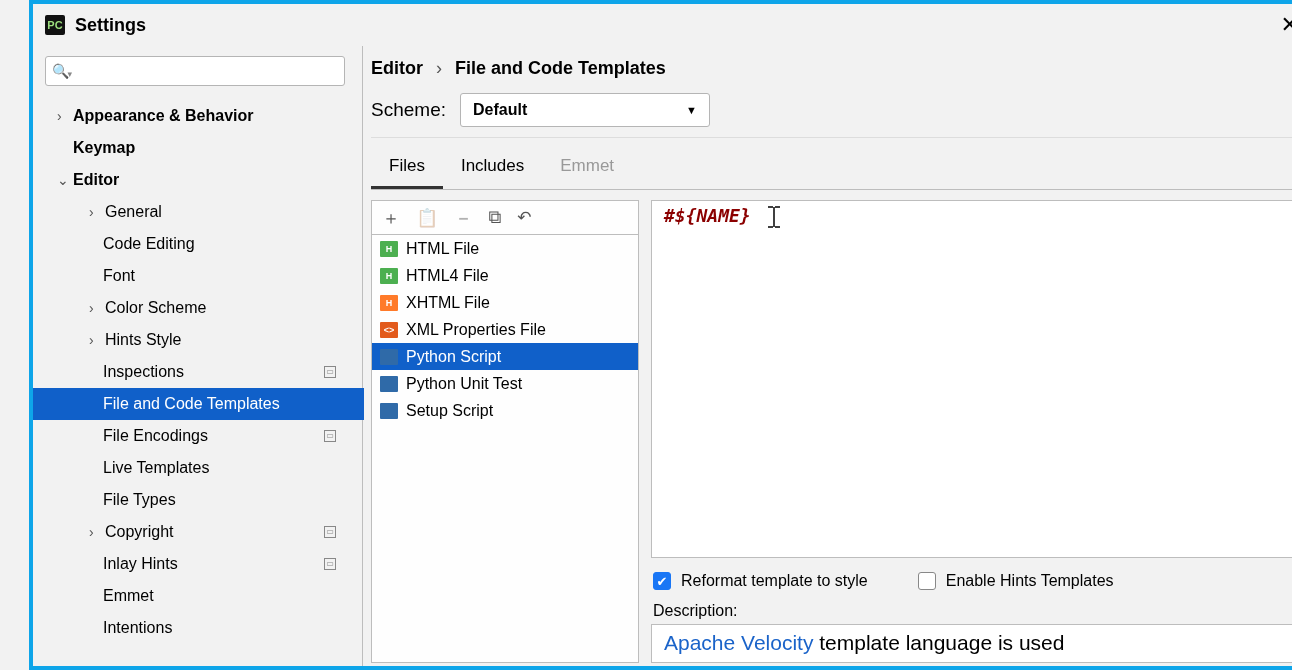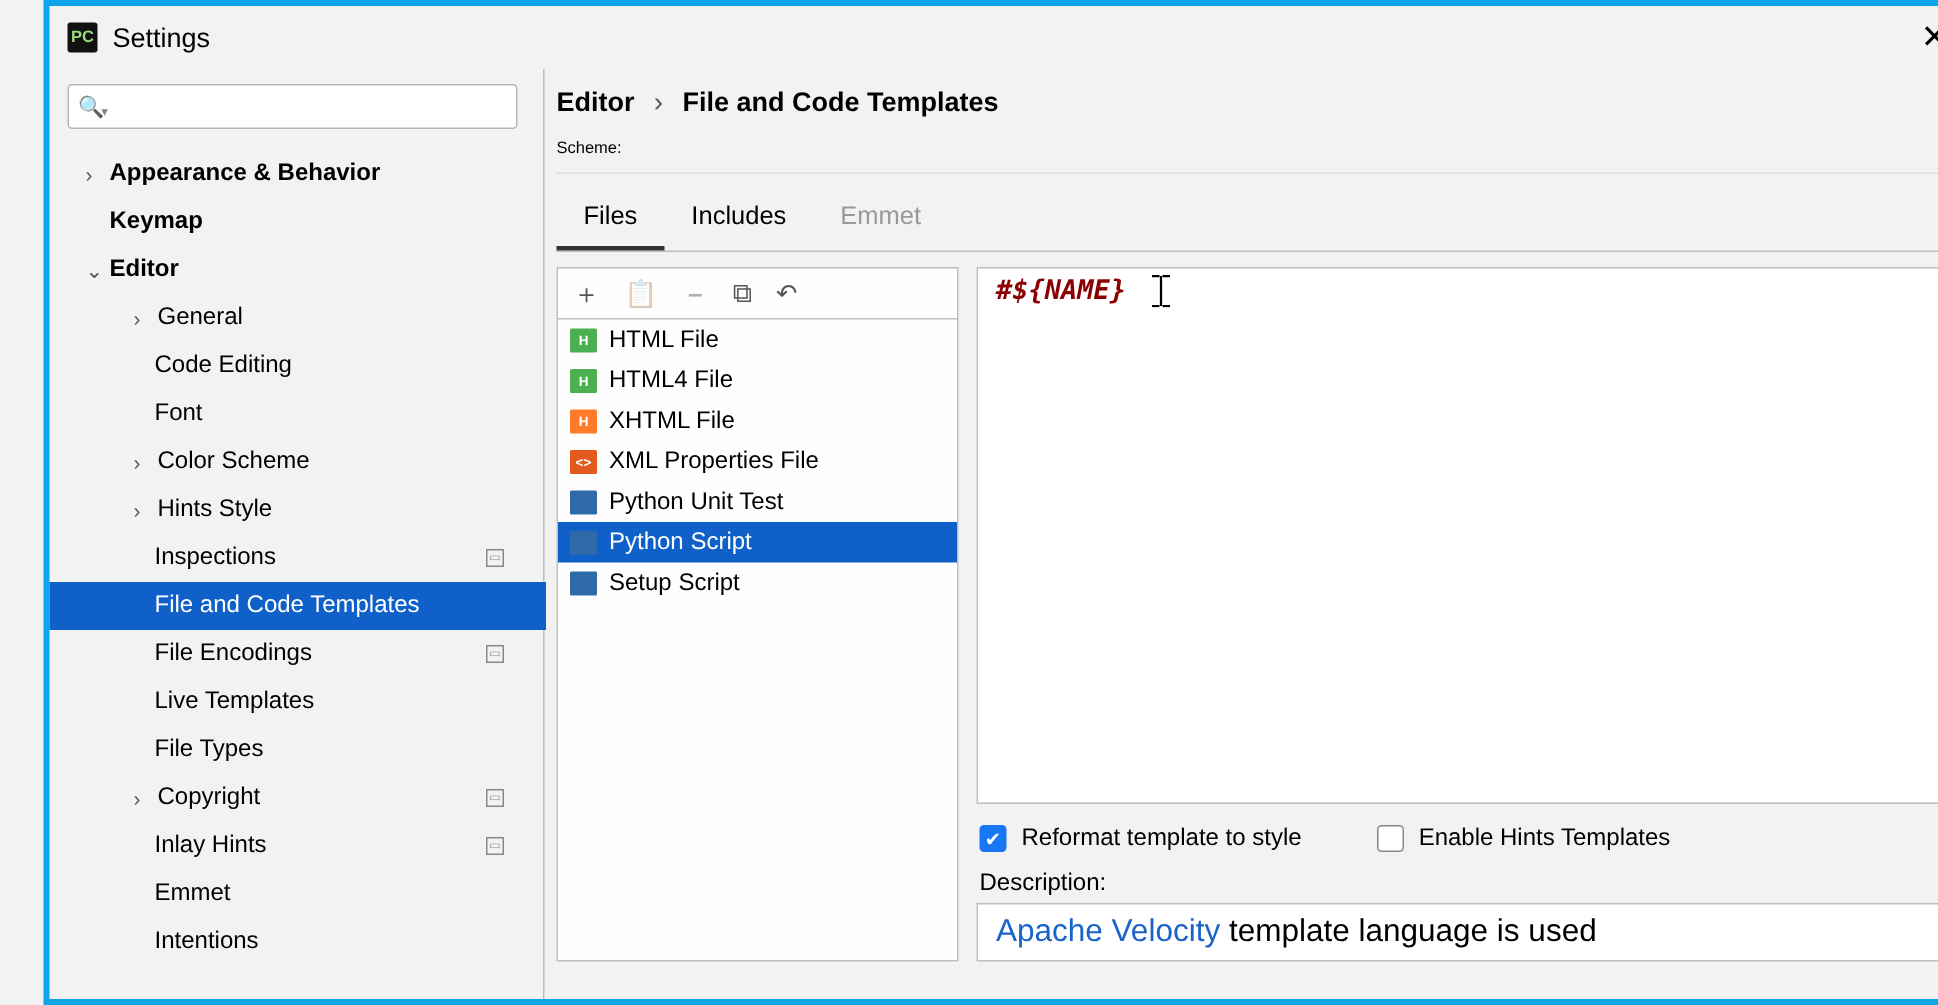--- a/index.html
+++ b/index.html
@@ -1,20 +1,20 @@
 <!DOCTYPE html>
 <html><head>
 <meta charset="utf-8">
 <style>
   * { box-sizing: border-box; }
   html, body { margin: 0; padding: 0; width: 1292px; height: 670px; font-family: -apple-system, BlinkMacSystemFont, "Segoe UI", Arial, sans-serif; background: #f2f2f2; color: #000; overflow: hidden; }
   .window { position: relative; width: 100%; height: 100%; border: 4px solid #0ea5e9; background: #f2f2f2; margin-left: 29px; }
   .titlebar { display: flex; align-items: center; height: 42px; padding: 0 12px; }
   .titlebar .app-icon { width: 20px; height: 20px; background: #111; border-radius: 2px; margin-right: 10px; display:flex; align-items:center; justify-content:center; color:#9cdc7d; font-size:11px; font-weight:bold; }
-  .titlebar .title { font-size: 18px; }
+  .titlebar .title { font-size: 18px; font-weight: bold; }
   .titlebar .close { margin-left: auto; font-size: 22px; cursor: pointer; padding: 0 6px; }
   .body { display: flex; height: calc(100% - 42px); }
   .sidebar { width: 330px; border-right: 1px solid #bdbdbd; padding: 10px 8px 0 12px; }
   .search { position: relative; width: 300px; height: 30px; border: 1px solid #b5b5b5; border-radius: 3px; background: #fff; display:flex; align-items:center; padding:0 6px; margin-bottom: 14px; }
   .search .mag { color:#666; font-size:14px; }
   .search .chev { color:#888; font-size:9px; margin-left:-2px; position:relative; top:3px; }
   .tree { font-size: 16px; }
   .tree .row { display: flex; align-items: center; height: 32px; cursor: pointer; padding-left: 8px; position:relative; }
   .tree .row .arrow { width: 16px; font-size: 14px; color:#555; }
   .tree .row .bold { font-weight: 700; }
@@ -22,21 +22,21 @@
   .tree .row.depth1 { padding-left: 44px; }
   .tree .row.depth2 { padding-left: 58px; }
   .tree .row.selected { background: #1060c9; color: #fff; }
   .tree .row.selected-full { margin-left: -12px; margin-right: -10px; padding-left:70px; }
   .tree .row .badge { position:absolute; right:18px; top:10px; width:12px; height:12px; border:1px solid #888; font-size:8px; line-height:10px; text-align:center; color:#888; }
   .main { flex: 1; padding: 12px 14px 0 8px; }
   .breadcrumb { font-size: 18px; margin-bottom: 14px; }
   .breadcrumb .arrow { color:#555; margin: 0 8px; }
   .breadcrumb .current { font-weight: 700; }
   .scheme-row { display: flex; align-items: center; margin-bottom: 10px; border-bottom:1px solid #ddd; padding-bottom:10px; }
-  .scheme-row label { font-size: 11px; margin-right: 14px; text-align: center; }
+  .scheme-row label { font-size: 19px; margin-right: 14px; text-align: center; }
   .scheme-select { display:flex; align-items:center; justify-content:space-between; width: 250px; height: 34px; border:1px solid #b5b5b5; border-radius:3px; background:#fff; padding:0 12px; font-size:16px; font-weight:700; }
   .scheme-select .tri { font-size:11px; }
   .tabs { display:flex; border-bottom:1px solid #bdbdbd; margin-top:10px; }
   .tabs .tab { padding:8px 18px 10px 18px; font-size:17px; cursor:pointer; }
   .tabs .tab.active { border-bottom:3px solid #333; }
   .tabs .tab.disabled { color:#999; }
   .panes { display:flex; margin-top:10px; }
   .listpane { width: 268px; border:1px solid #bdbdbd; background:#fefefe; }
   .toolbar { display:flex; align-items:center; gap:16px; height:34px; border-bottom:1px solid #bdbdbd; padding:0 10px; color:#555; }
   .toolbar span { cursor:pointer; font-size:18px; }
@@ -147,20 +147,24 @@
 
     <div class="main">
       <div class="breadcrumb">
         <span class="bold" style="font-weight:700;">Editor</span>
         <span class="arrow">›</span>
         <span class="current">File and Code Templates</span>
       </div>
 
       <div class="scheme-row">
         <label>Scheme:</label>
+        <div class="scheme-select">
+          <span>Default</span>
+          <span class="tri">▼</span>
+        </div>
       </div>
 
       <div class="tabs">
         <div class="tab active">Files</div>
         <div class="tab">Includes</div>
         <div class="tab disabled">Emmet</div>
       </div>
 
       <div class="panes">
         <div class="listpane">
@@ -181,27 +185,27 @@
                 <span>HTML4 File</span>
               </div>
             <div class="item">
                 <span class="icon ic-orange">H</span>
                 <span>XHTML File</span>
               </div>
             <div class="item">
                 <span class="icon ic-orange2">&lt;&gt;</span>
                 <span>XML Properties File</span>
               </div>
-            <div class="item">
-                <span class="icon ic-py"></span>
-                <span>Python Unit Test</span>
-              </div>
             <div class="item selected">
                 <span class="icon ic-py"></span>
                 <span>Python Script</span>
+              </div>
+            <div class="item">
+                <span class="icon ic-py"></span>
+                <span>Python Unit Test</span>
               </div>
             <div class="item">
                 <span class="icon ic-py"></span>
                 <span>Setup Script</span>
               </div>
           </div>
         </div>
 
         <div class="editorpane">
           <div class="codearea">

